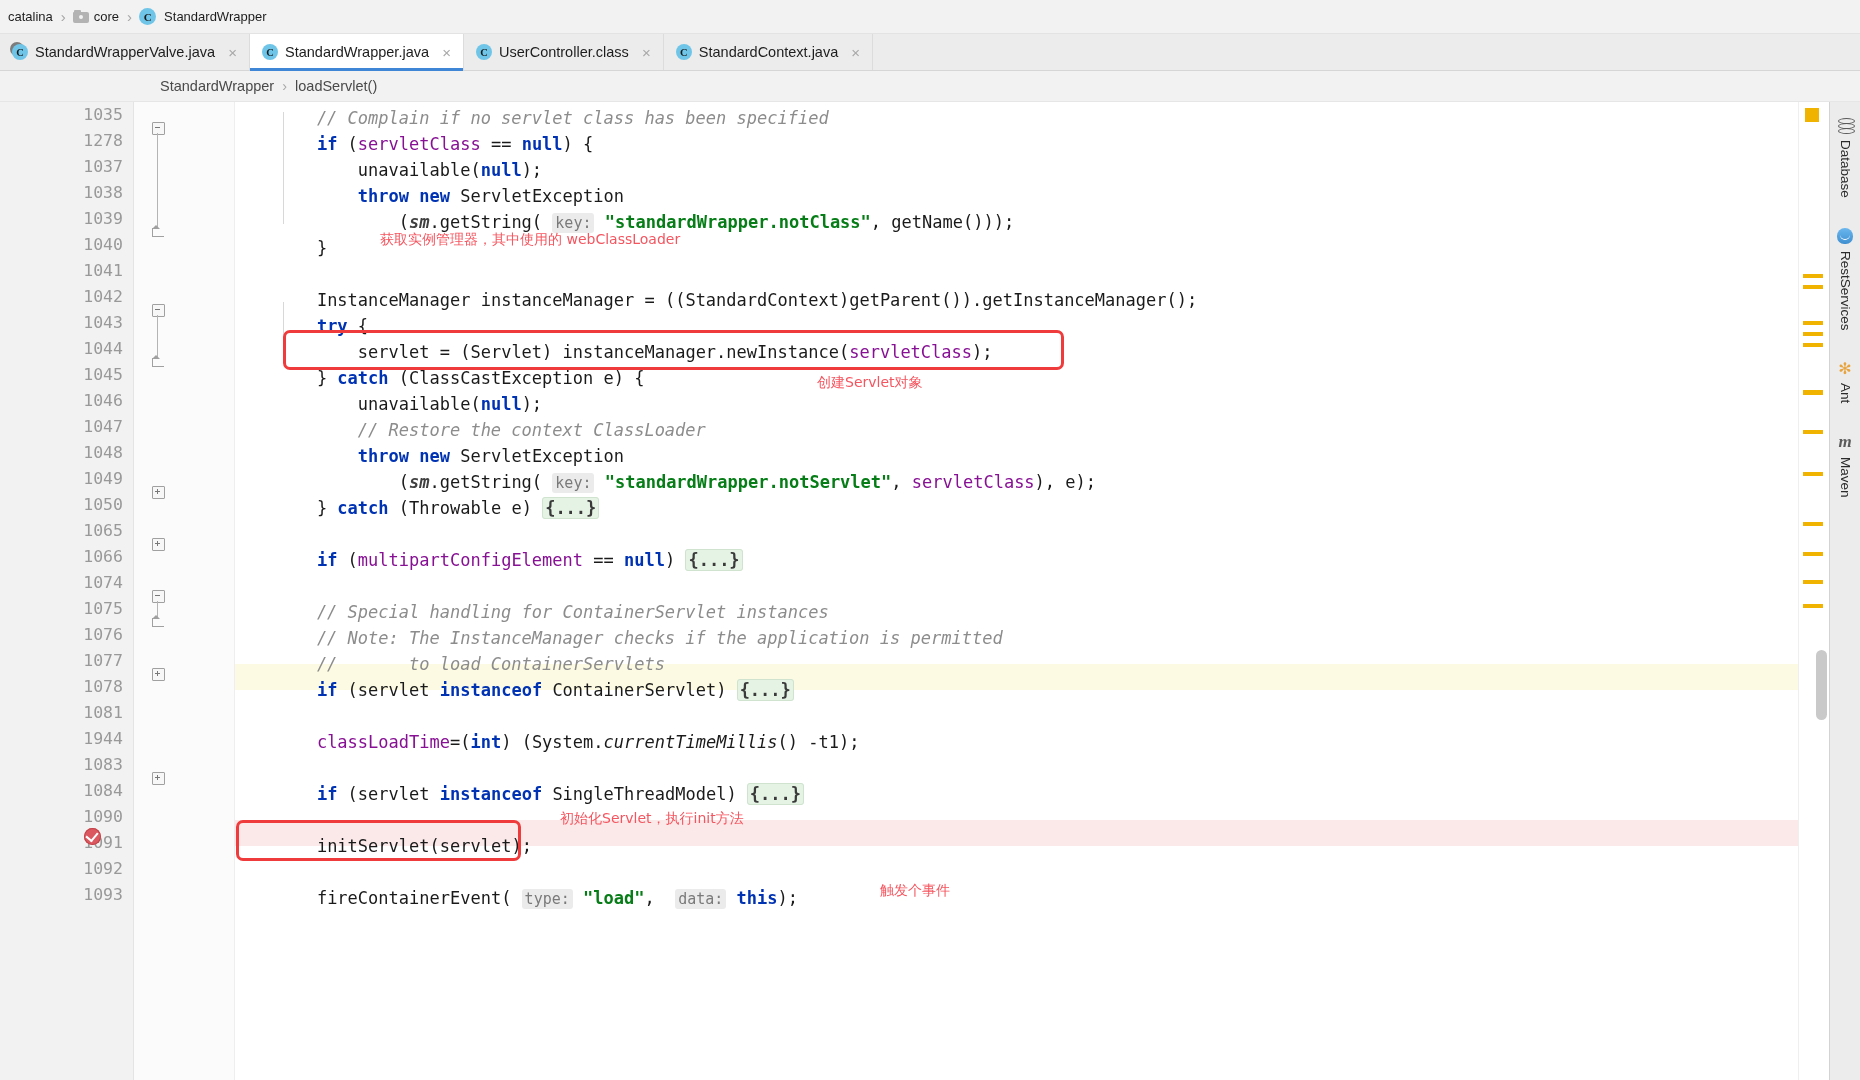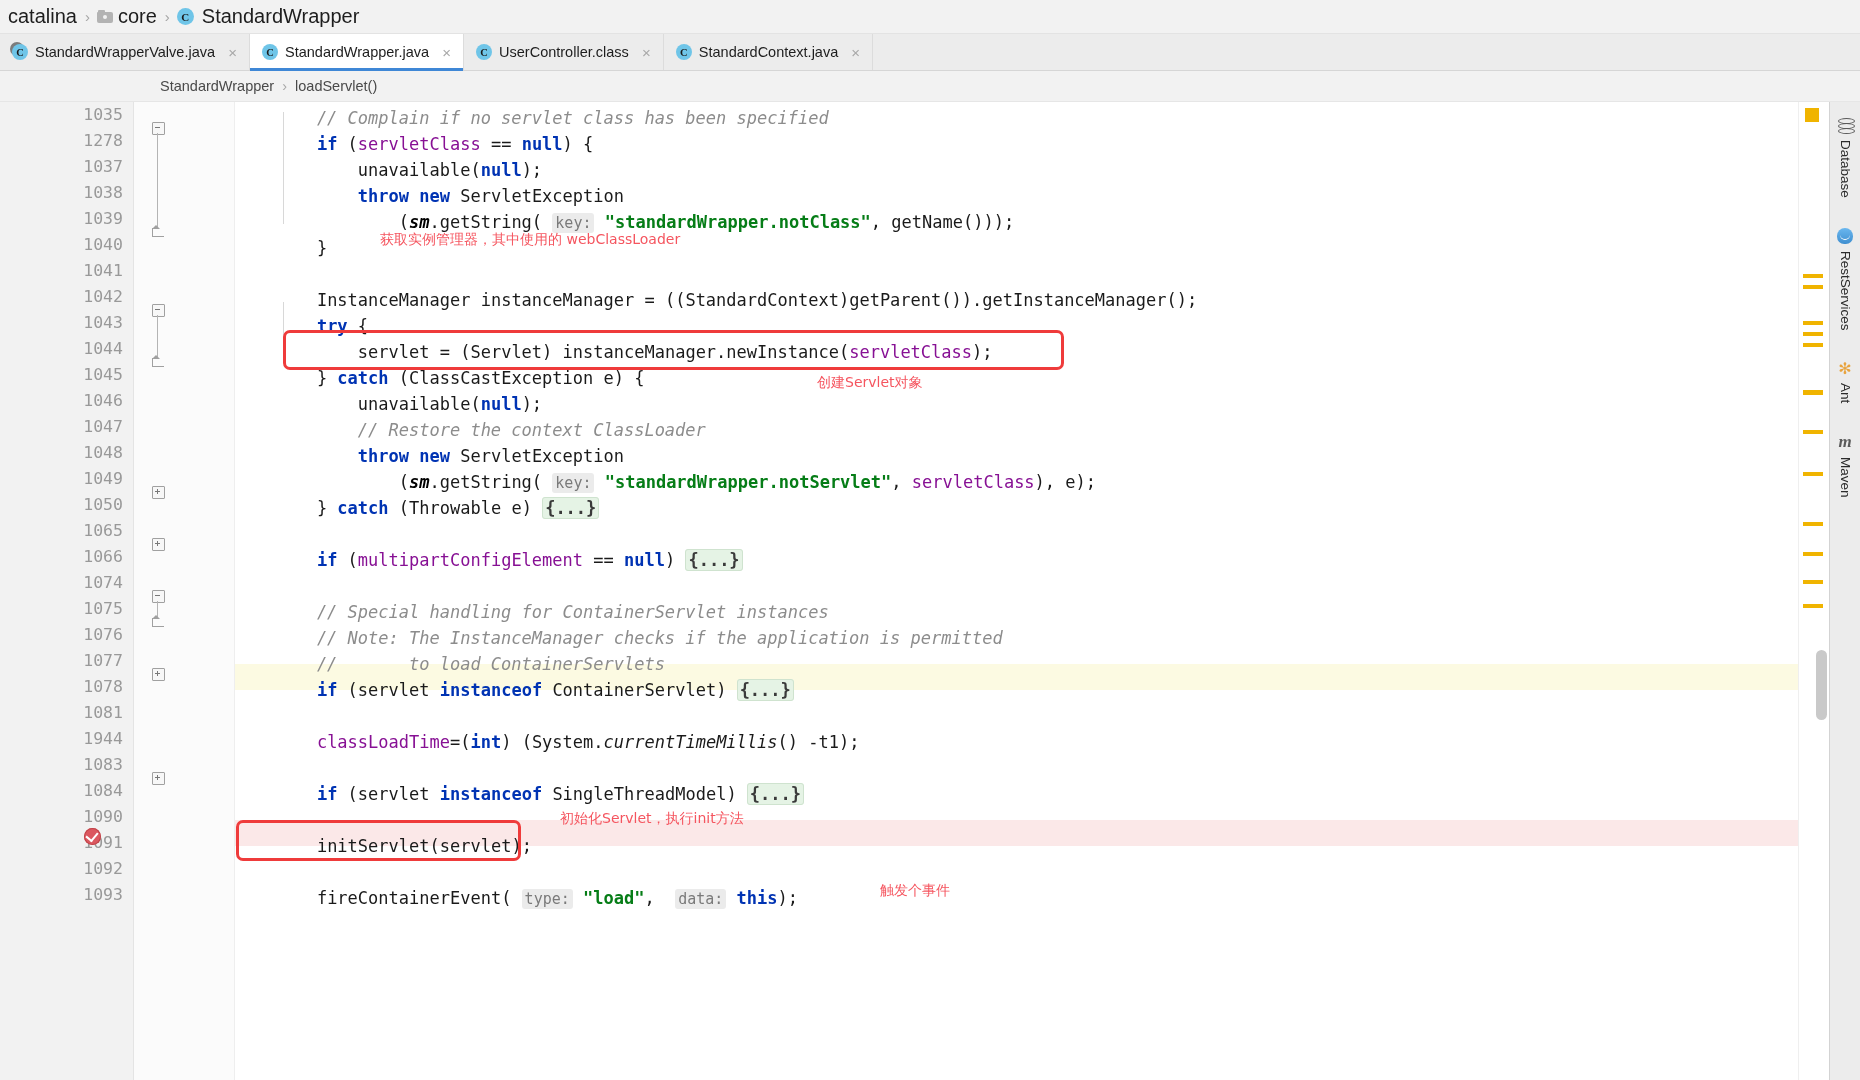--- a/index.html
+++ b/index.html
@@ -13,21 +13,21 @@
   .app{position:relative;width:1860px;height:1080px;display:flex;flex-direction:column;background:#f2f2f2;}
 
   
   .navbar{
     height:33px;min-height:33px;background:#f2f2f2;
     display:flex;align-items:center;padding-left:2px;
     border-bottom:1px solid #e3e3e3;
     font-size:15px;color:#2b2b2b;
   }
   .nav-crumb{display:flex;align-items:center;height:33px;padding:0 3px;}
-  .nav-crumb .lbl{margin:0 3px;color:#1d1d1d;font-size:20px;}
+  .nav-crumb .lbl{margin:0 3px;color:#1d1d1d;font-size:13px;}
   .nav-sep{color:#a6a6a6;font-size:15px;margin:0 4px 0 2px;}
   .folder-ico{
     width:16px;height:13px;position:relative;display:inline-block;margin-right:2px;
   }
   .folder-ico:before{
     content:"";position:absolute;left:0;top:2px;width:16px;height:11px;
     background:#b3b3b3;border-radius:1px 2px 2px 2px;
   }
   .folder-ico:after{
     content:"";position:absolute;left:1px;top:0px;width:7px;height:4px;
@@ -123,21 +123,21 @@
   
   .codeline{
     position:absolute;left:0;right:0;height:26px;white-space:pre;
     font-family:"DejaVu Sans Mono","Liberation Mono",monospace;
     font-size:17px;line-height:26px;color:#1a1a1a;
   }
   .code-indent-guide{position:absolute;width:1px;background:#d8d8d8;}
 
   .kw{color:#0033b3;font-weight:bold;}
   .fld{color:#871094;}
-  .fldi{color:#000000;font-style:italic;font-weight:bold;}
+  .fldi{color:#404040;font-style:italic;font-weight:bold;}
   .str{color:#067d17;font-weight:bold;}
   .cmt{color:#8c8c8c;font-style:italic;}
   .plain{color:#1a1a1a;}
   .hint{
     background:#ebebeb;color:#7a7a7a;border-radius:3px;padding:1px 3px;
     font-size:15px;
   }
   .folded{
     background:#e5f3e5;color:#3a3a3a;border:1px solid #cfe3cf;border-radius:3px;
     padding:0 2px;font-weight:bold;

